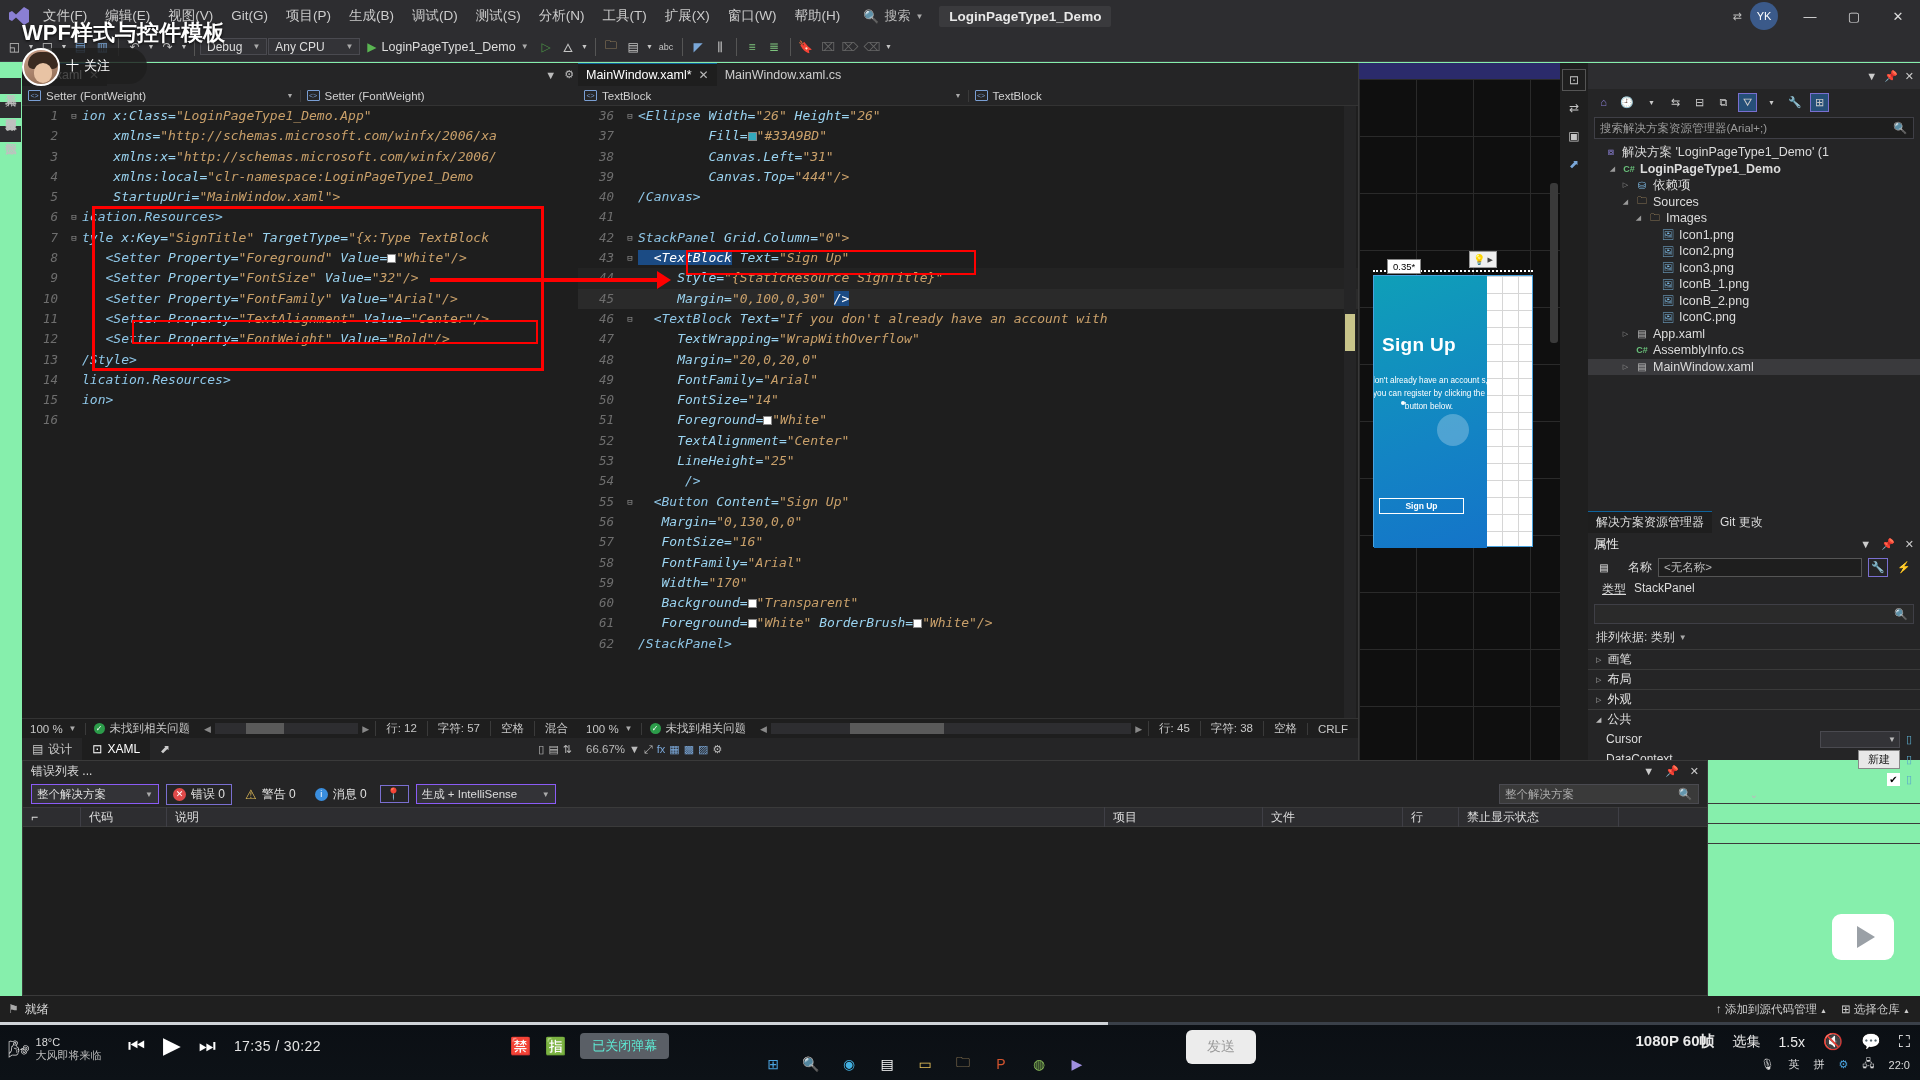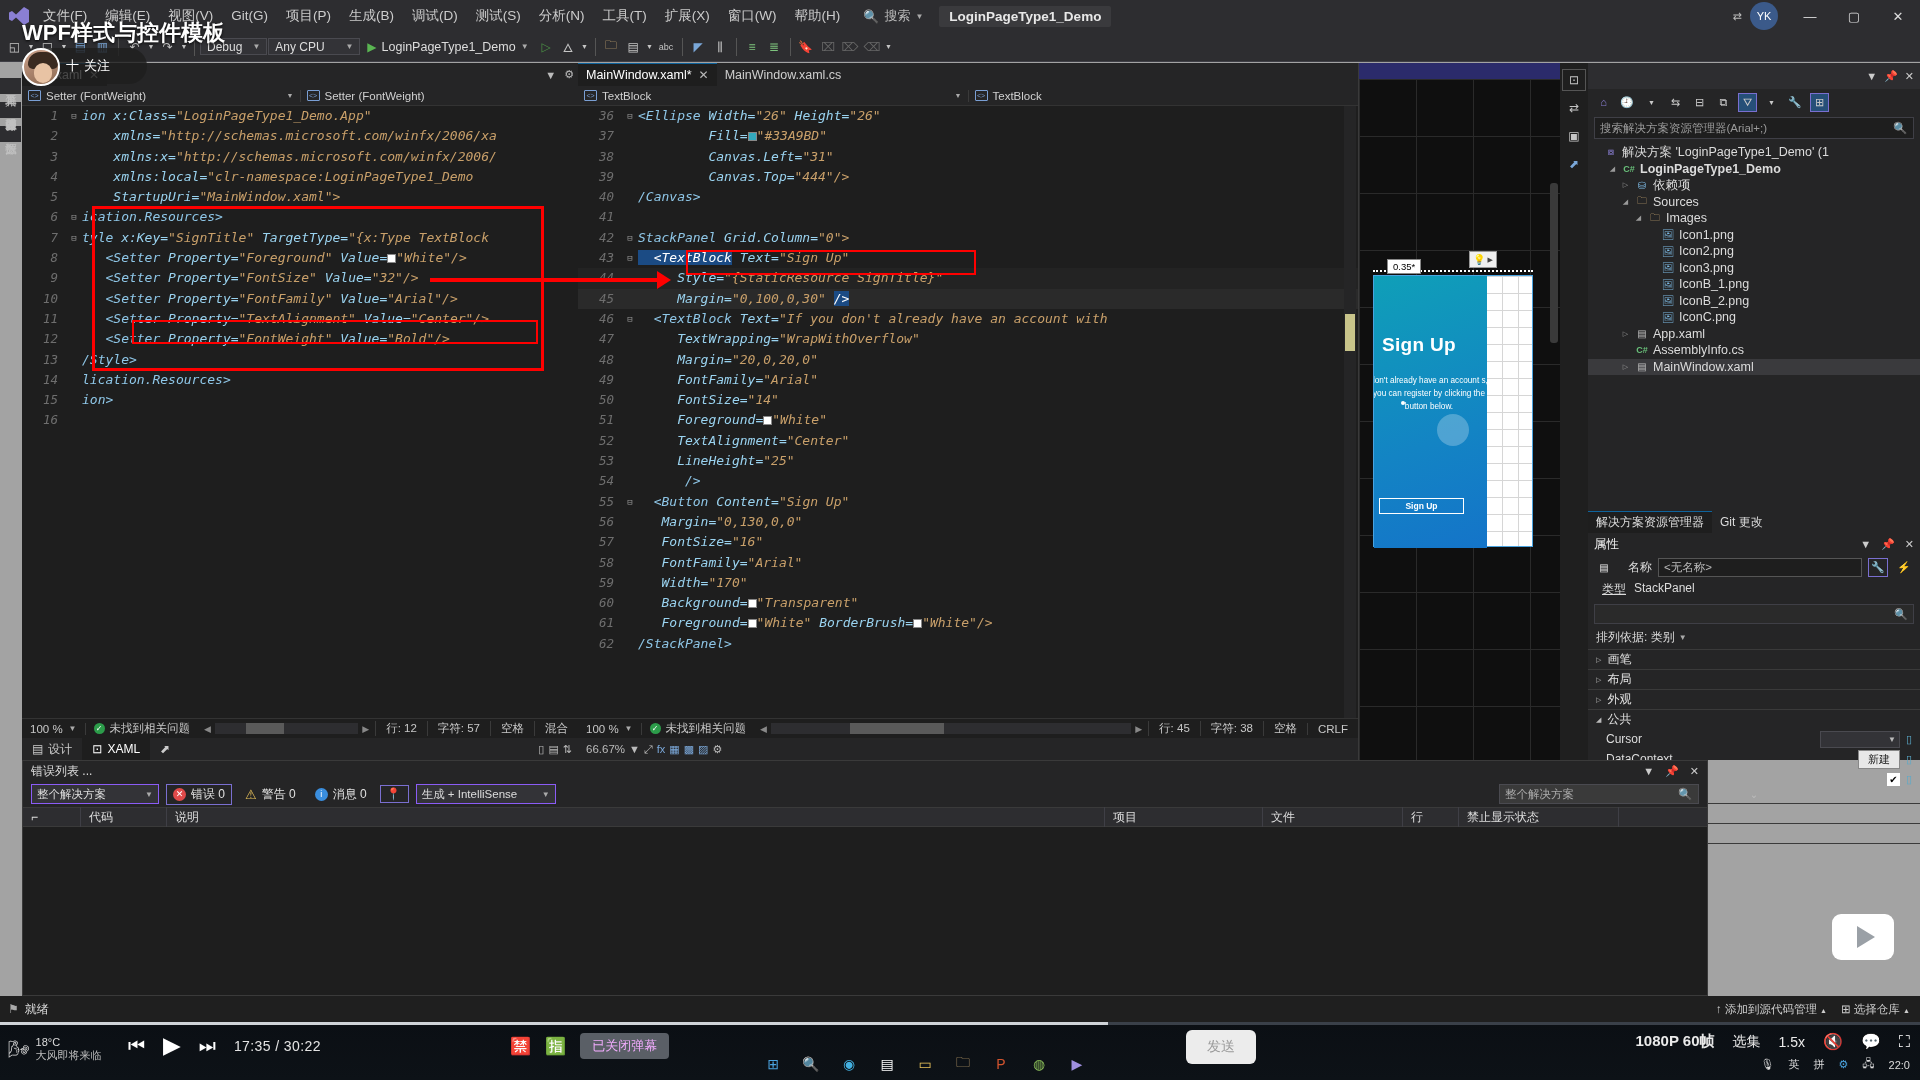--- a/index.html
+++ b/index.html
@@ -1,21 +1,21 @@
 <!DOCTYPE html>
 <html><head>
 <meta charset="utf-8">
 <style>
   * { box-sizing: border-box; margin:0; padding:0; }
   html,body { width:1920px; height:1080px; overflow:hidden; background:#1e1e1e;
     font-family:"Liberation Sans", sans-serif; color:#e6e6e6; }
   .app { position:relative; width:1920px; height:1080px; }
 
   
-  .vs { position:absolute; left:0; top:0; width:1920px; height:1022px; background:#a3a3a3; }
+  .vs { position:absolute; left:0; top:0; width:1920px; height:1022px; background:#86efac; }
 
   
   .titlebar { height:32px; background:#2d2d30; display:flex; align-items:center; padding-left:4px; position:relative; }
   .vslogo { width:30px; height:26px; display:flex; align-items:center; justify-content:center; color:#8a7fd4; }
   .menu { display:flex; align-items:center; height:32px; }
   .menu .mi { padding:0 9px; font-size:13.5px; color:#ccc; line-height:32px; white-space:nowrap; }
   .tb-search { display:flex; align-items:center; gap:5px; margin-left:14px; font-size:13px; color:#bbb; }
   .tb-search .mag { font-size:13px; }
   .caret-sm { font-size:8px; color:#aaa; }
   .solname { margin-left:16px; background:#3a3a3d; padding:3px 10px; font-size:13.5px; color:#e8e8e8; border-radius:2px; font-weight:bold;}
@@ -245,21 +245,21 @@
      background:linear-gradient(to bottom, #0b0f14 0%, #0d1217 100%); }
   .progress { position:absolute; left:0; top:0; width:1920px; height:3px; background:#3a4049; }
   .progress .done { position:absolute; left:0; top:0; height:3px; width:57.7%; background:#cfd3d8; }
   .pl-left { position:absolute; left:14px; top:10px; display:flex; align-items:center; gap:18px; }
   .pl-ico { color:#fff; font-size:19px; display:flex; align-items:center; }
   .pl-time { color:#e4e4e4; font-size:14px; letter-spacing:.4px; }
   .pl-right { position:absolute; right:10px; top:10px; display:flex; align-items:center; gap:18px;
      color:#eaeaea; font-size:14px; }
   .pl-quality { font-weight:bold; font-size:15px; }
   .pl-mid { position:absolute; left:510px; top:11px; display:flex; align-items:center; gap:14px; }
-  .dm-chip { background:#5a5f66; color:#f0abfc; font-size:13px; padding:4px 12px; border-radius:4px; }
+  .dm-chip { background:#5a5f66; color:#5eead4; font-size:13px; padding:4px 12px; border-radius:4px; }
   .send-btn { position:absolute; left:1186px; top:8px; width:70px; height:34px; background:#ececec;
      color:#9a9a9a; font-size:14px; display:flex; align-items:center; justify-content:center; border-radius:6px; }
   .weather { position:absolute; left:8px; top:14px; display:flex; align-items:center; gap:6px; color:#dcdcdc;}
   .weather .t { font-size:11px; }
   .weather .d { font-size:11px; color:#bdbdbd; }
 
   
   .taskbar { position:absolute; left:760px; bottom:3px; display:flex; gap:12px; align-items:center; }
   .tbico { width:26px;height:26px;border-radius:5px; display:flex;align-items:center;justify-content:center;
      font-size:14px; color:#fff; }

